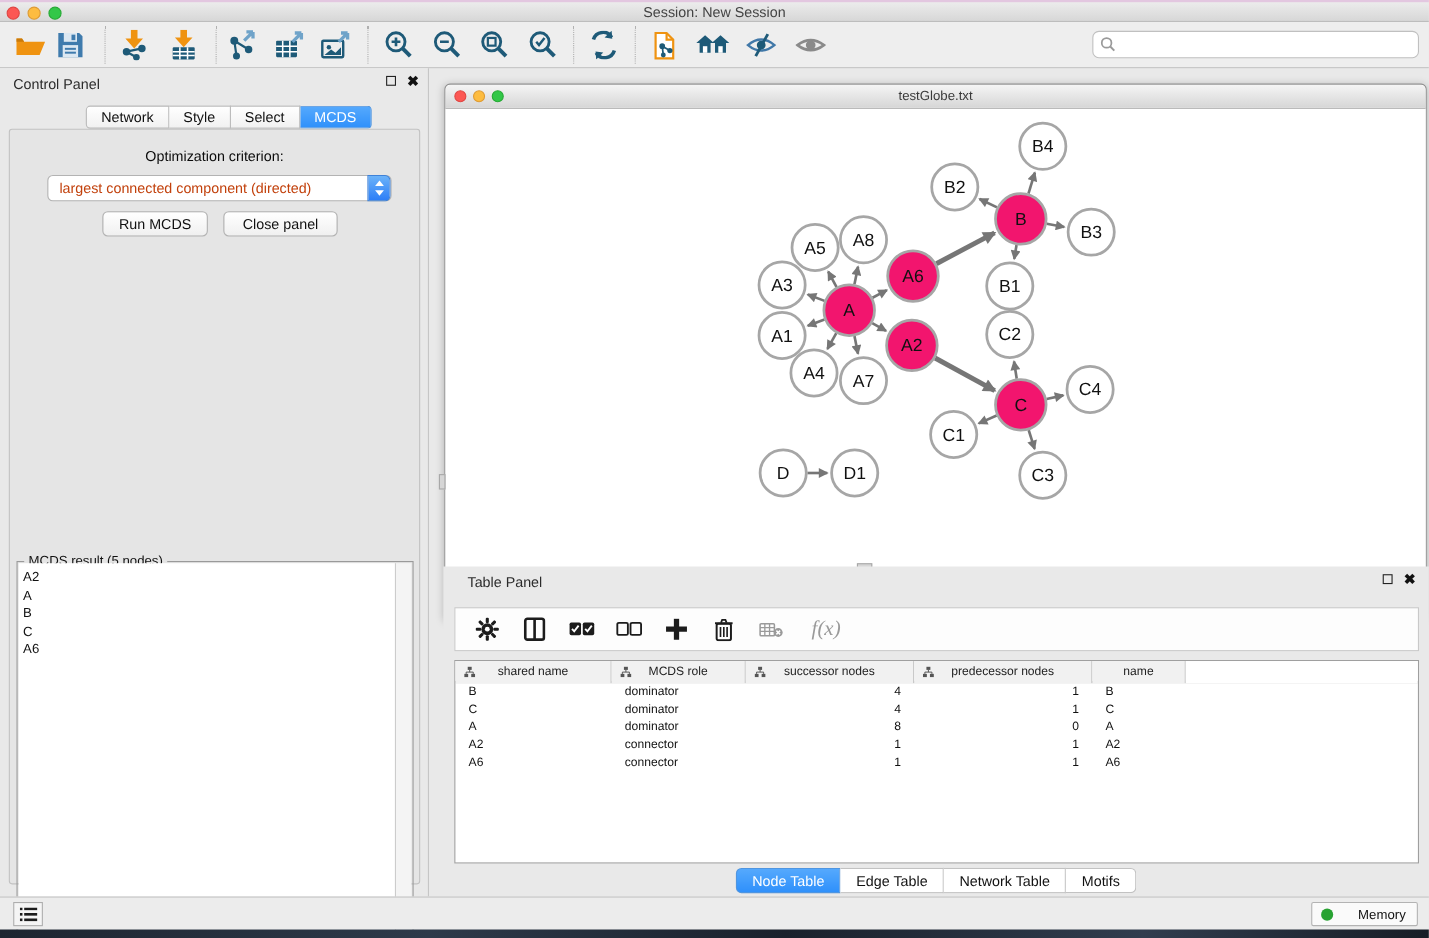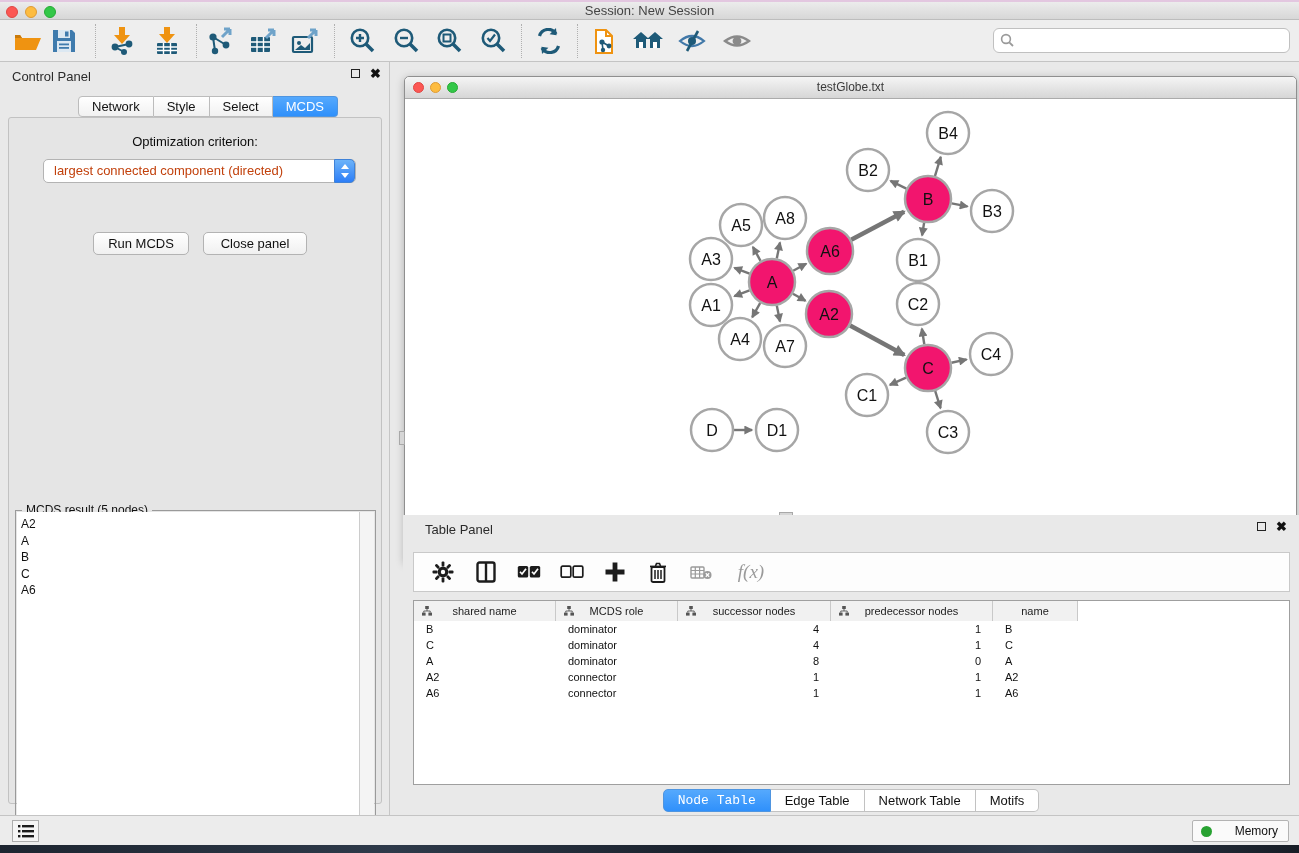--- a/index.html
+++ b/index.html
@@ -51,21 +51,21 @@
   #criterion-select { position:absolute; left:34px; top:41px; width:313px; height:24px;
     background:#fff; border:1px solid #b3b3b3; border-radius:5px; cursor:pointer; }
   #criterion-value { position:absolute; left:10px; top:3px; font-size:13px; color:#c2410c; }
   #criterion-stepper { position:absolute; right:0; top:-1px; width:21px; height:24px;
     background:linear-gradient(#6cb3f9,#2d7ef7); border-radius:0 5px 5px 0; border:1px solid #3f82d8; }
   .chev { position:absolute; left:5.5px; width:0; height:0; border-left:4.5px solid transparent; border-right:4.5px solid transparent; }
   .chev.up { top:4px; border-bottom:5px solid #fff; }
   .chev.down { bottom:4px; border-top:5px solid #fff; }
   .cp-btn { position:absolute; top:74px; height:23px; background:linear-gradient(#ffffff,#f0f0f0);
     border:1px solid #b3b3b3; border-radius:5px; font-size:13px; color:#111; cursor:pointer;
-    font-family:"Liberation Sans",sans-serif;margin-top:40px; }
+    font-family:"Liberation Sans",sans-serif; }
   #run-btn { left:84px; width:96px; }
   #closepanel-btn { left:194px; width:104px; }
 
   #result-box { position:absolute; left:6px; top:392px; width:361px; height:345px;
     border:1px solid #9a9a9a; }
   #result-legend { position:absolute; left:6px; top:-8px; background:#e5e5e5; padding:0 4px;
     font-size:12px; color:#111; }
   #result-list { position:absolute; left:1px; top:1px; right:15px; bottom:1px; background:#fff;
     border-right:1px solid #ccc; padding:4px 0 0 4px; }
   .result-item { font-size:12px; color:#111; line-height:16.5px; }
@@ -99,21 +99,21 @@
     display:flex; align-items:center; justify-content:center; cursor:pointer; background:#f1f1f1; }
   .th .hdr-icon { position:absolute; left:8px; top:5px; }
   .th.filler { background:#fff; border-right:none; cursor:default; }
   .tr { display:flex; height:16px; }
   .td { font-size:11px; color:#111; line-height:16px; padding:0 12px; white-space:nowrap;
     overflow:hidden; }
   .td.r { text-align:right; }
   #tp-tabs { position:absolute; left:0; top:274px; width:100%; display:flex; justify-content:center; }
   .tp-tab { height:23px; padding:0 14px; font-size:13px; line-height:21px; color:#111;
     background:#fff; border:1px solid #c2c2c2; border-left-width:0; cursor:pointer; }
-  .tp-tab:first-child { border-left-width:1px; border-radius:5px 0 0 5px;font-family:Liberation Mono, monospace; }
+  .tp-tab:first-child { border-left-width:1px; border-radius:5px 0 0 5px; }
   .tp-tab:last-child { border-radius:0 5px 5px 0; }
   .tp-tab.selected { background:linear-gradient(#55a9fd,#2f90fb); color:#fff; border-color:#4f95e0; }
 
   
   #status-bar { left:0; top:815px; width:1299px; height:30px; background:#ececec;
     border-top:1px solid #c4c4c4; }
   #list-btn { position:absolute; left:12px; top:4px; width:27px; height:22px; background:#f5f5f5;
     border:1px solid #adadad; display:flex; align-items:center; justify-content:center; cursor:pointer; }
   #memory-btn { position:absolute; right:10px; top:4px; height:22px; padding:0 10px 0 8px;
     background:#fafafa; border:1px solid #b3b3b3; border-radius:2px; font-size:12px; color:#111;

